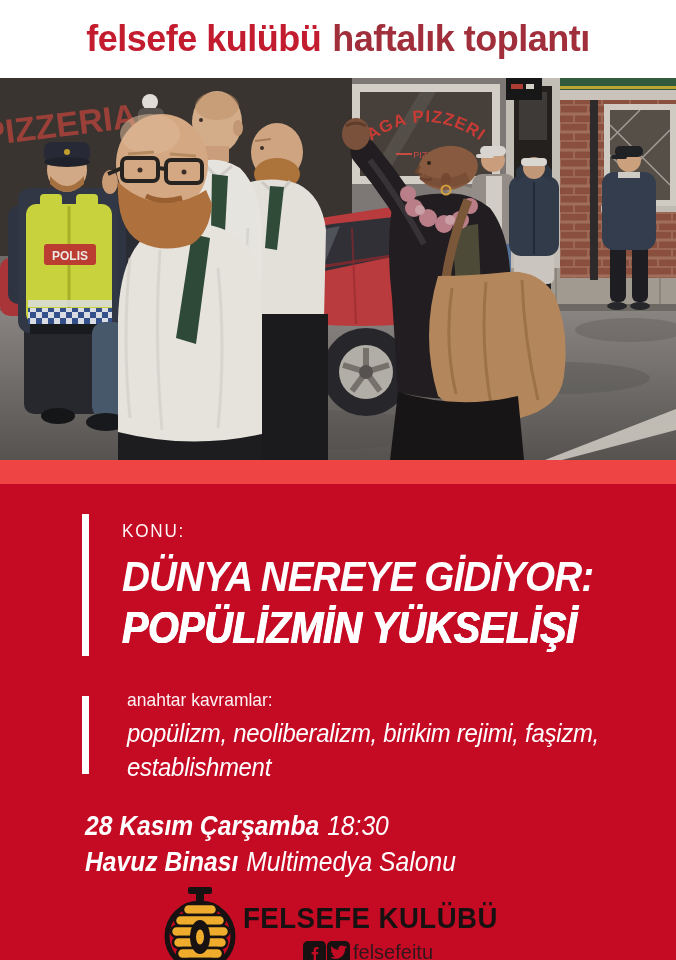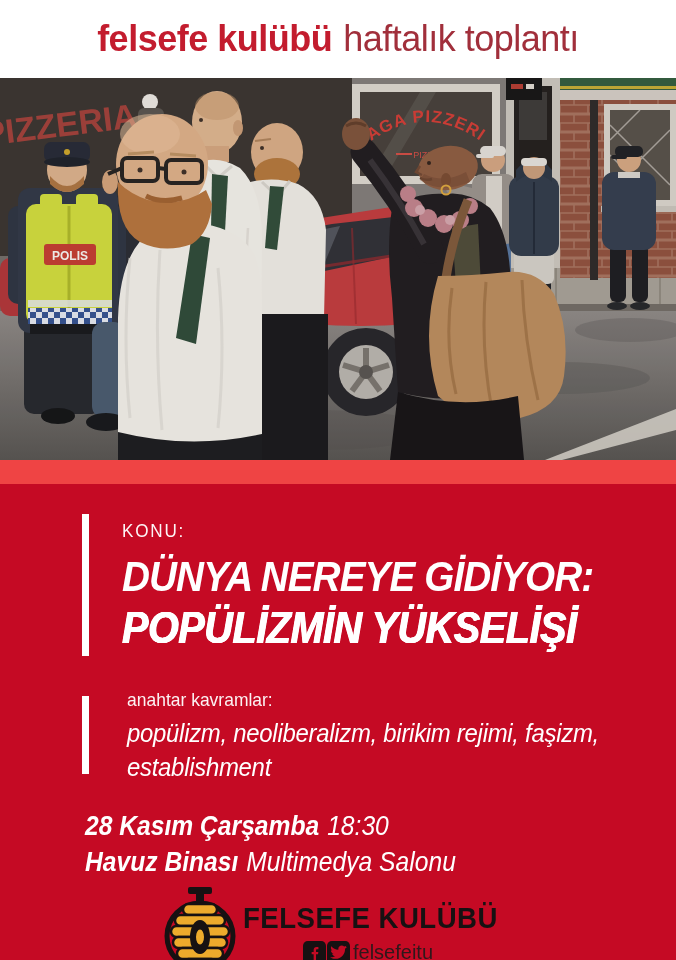--- a/index.html
+++ b/index.html
@@ -8,21 +8,21 @@
   }
   html,body{margin:0;padding:0;background:#3a3a3a;}
   .poster{
     position:relative;width:676px;height:960px;margin:0 auto;background:#ef4444;
     overflow:hidden;font-family:"Liberation Sans","DejaVu Sans",sans-serif;
   }
   
   .header{position:absolute;top:0;left:0;width:676px;height:78px;background:#ffffff;
     display:flex;align-items:center;justify-content:center;gap:11px;transform-origin:center;}
   .header .club{font-size:36px;font-weight:800;color:var(--header-bold-red);letter-spacing:-0.5px;}
-  .header .meet{font-size:36px;font-weight:400;color:var(--header-light-red);letter-spacing:-0.5px;}
+  .header .meet{font-size:36px;font-weight:700;color:var(--header-light-red);letter-spacing:-0.5px;}
   
   .photo{position:absolute;top:78px;left:0;width:676px;height:382px;background:#6f6b67;}
   .photo svg{display:block;}
   
   .red-section{position:absolute;top:484px;left:0;width:676px;height:500px;background:var(--poster-red);color:#fff;text-decoration:underline;}
   .vbar{position:absolute;width:7px;background:#ffffff;}
   .vbar.b1{left:82px;top:30px;height:142px;}
   .vbar.b2{left:82px;top:212px;height:78px;}
   .topic{position:absolute;left:122px;top:36px;transform:scaleX(.9);transform-origin:left top;white-space:nowrap;}
   .topic .konu{font-size:19px;letter-spacing:2px;font-weight:400;opacity:.96;margin-bottom:9px;}

